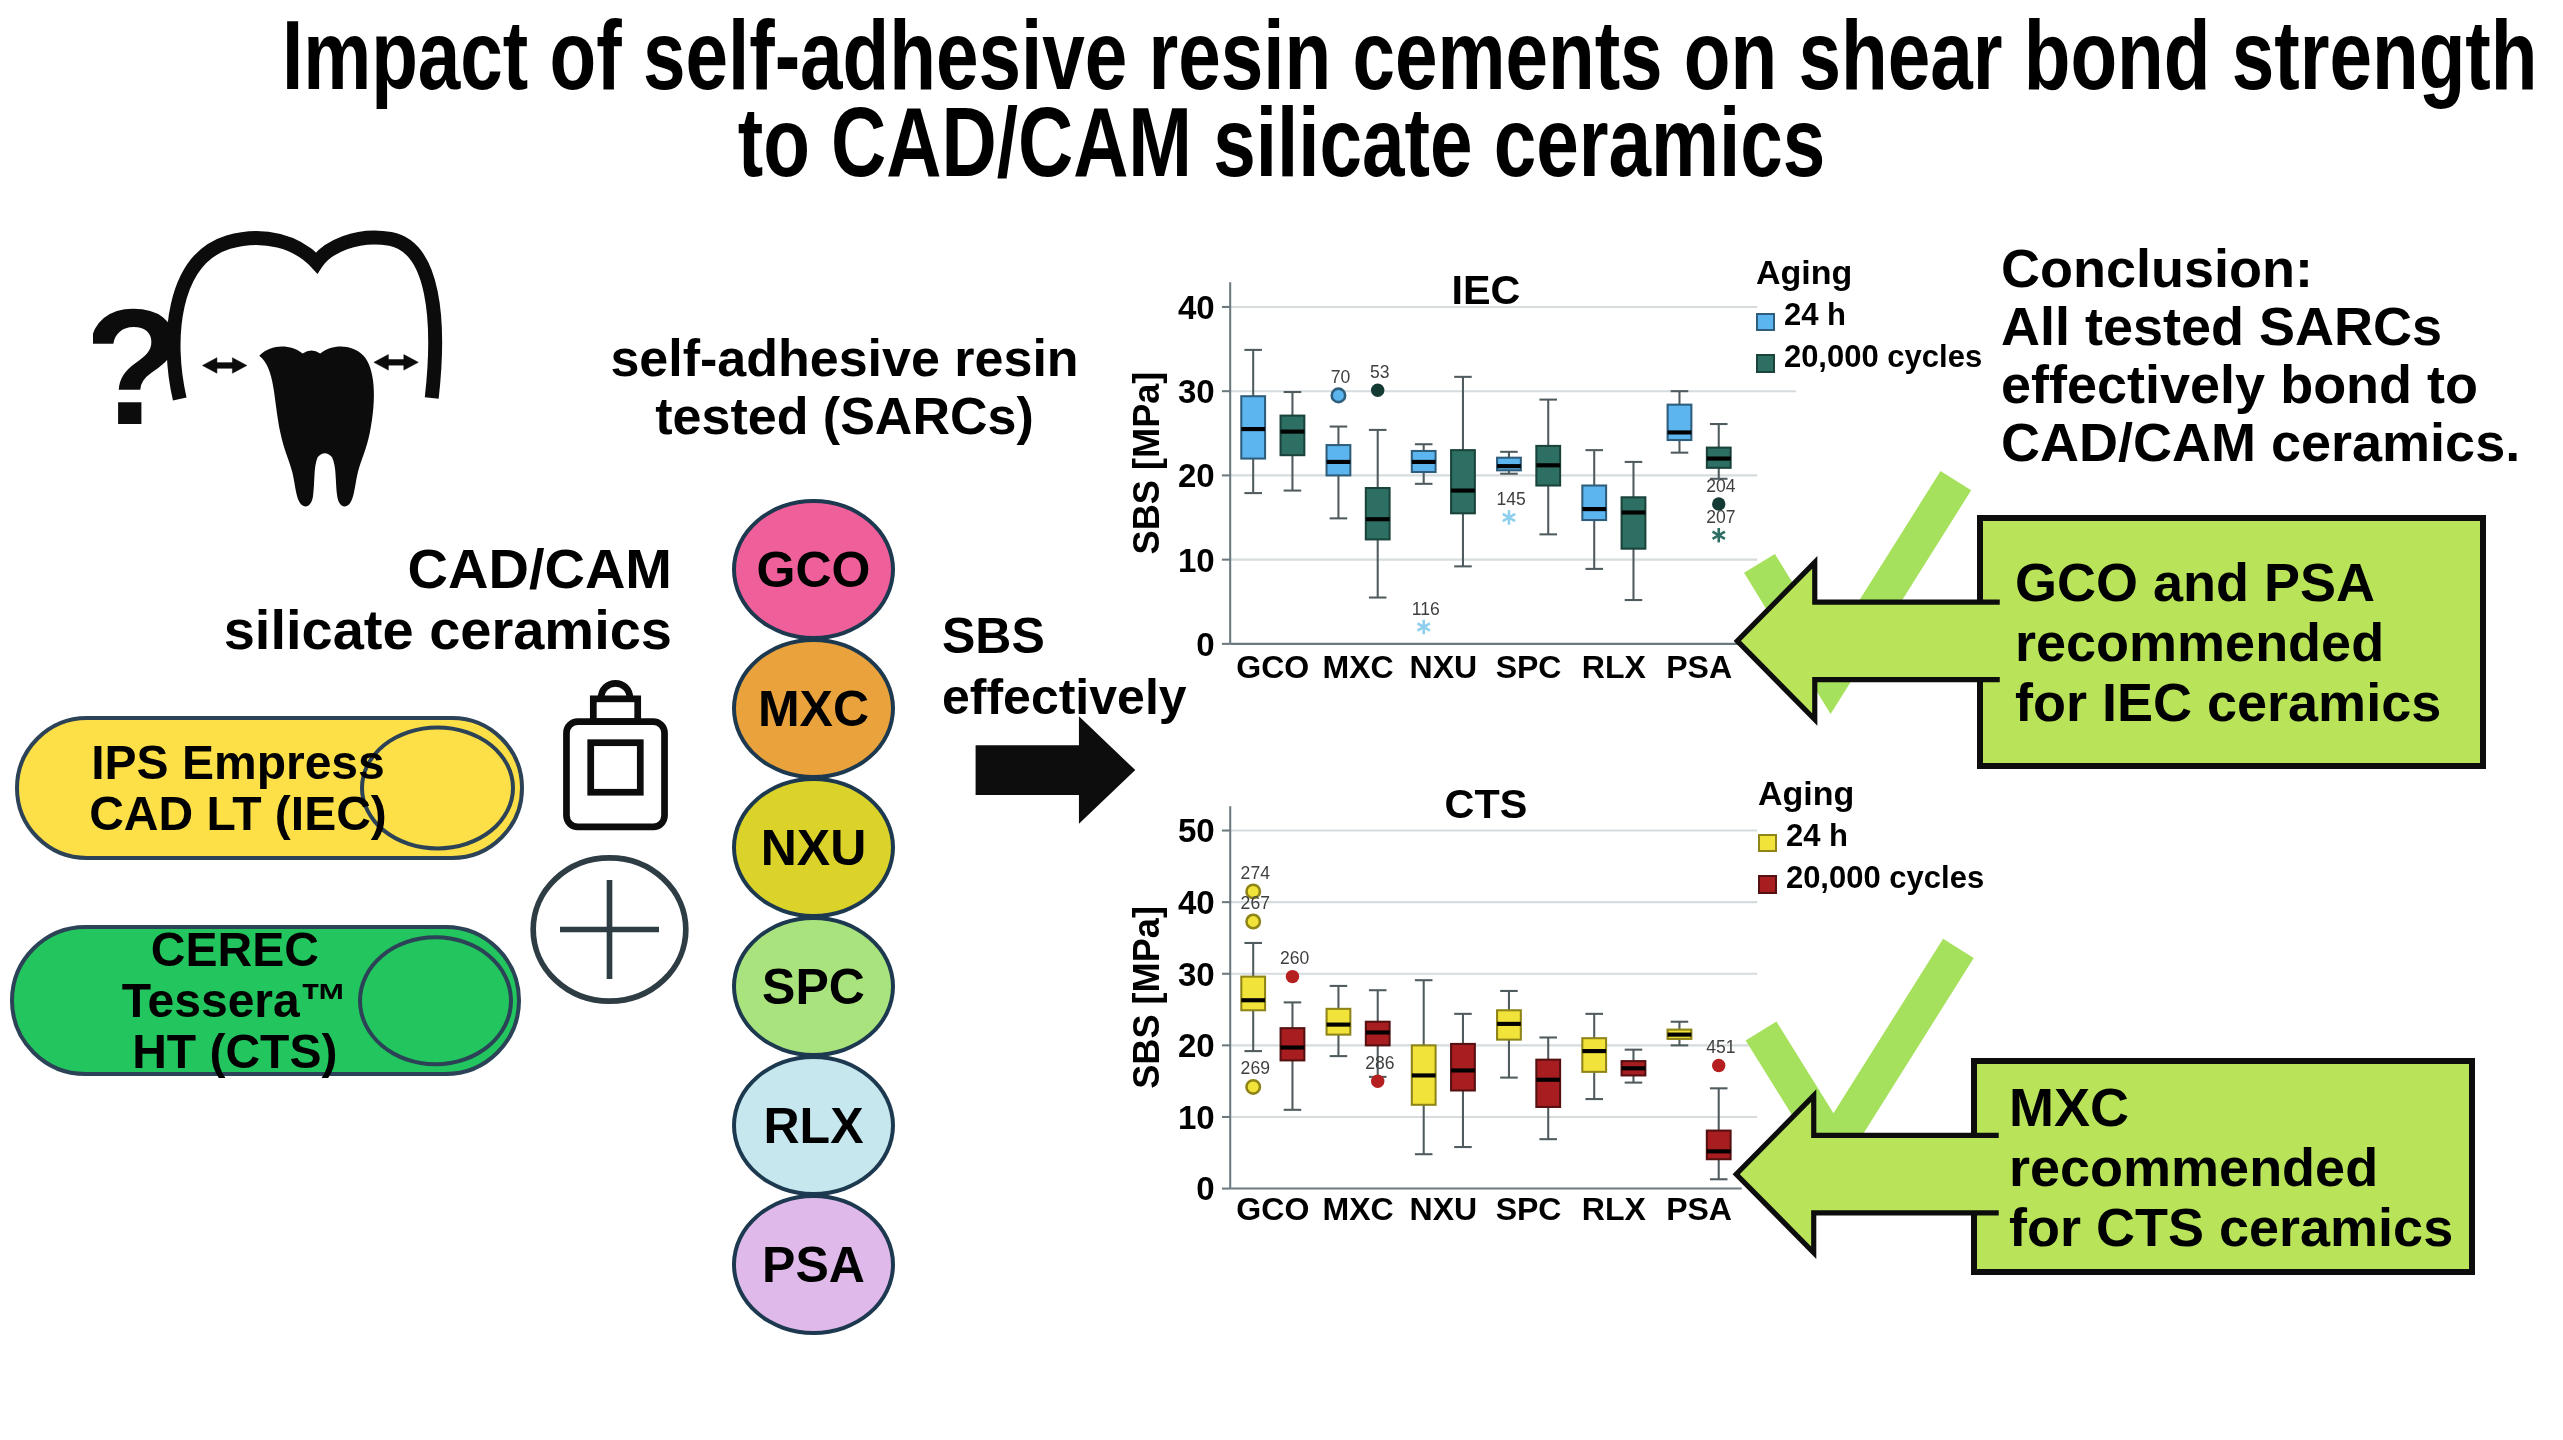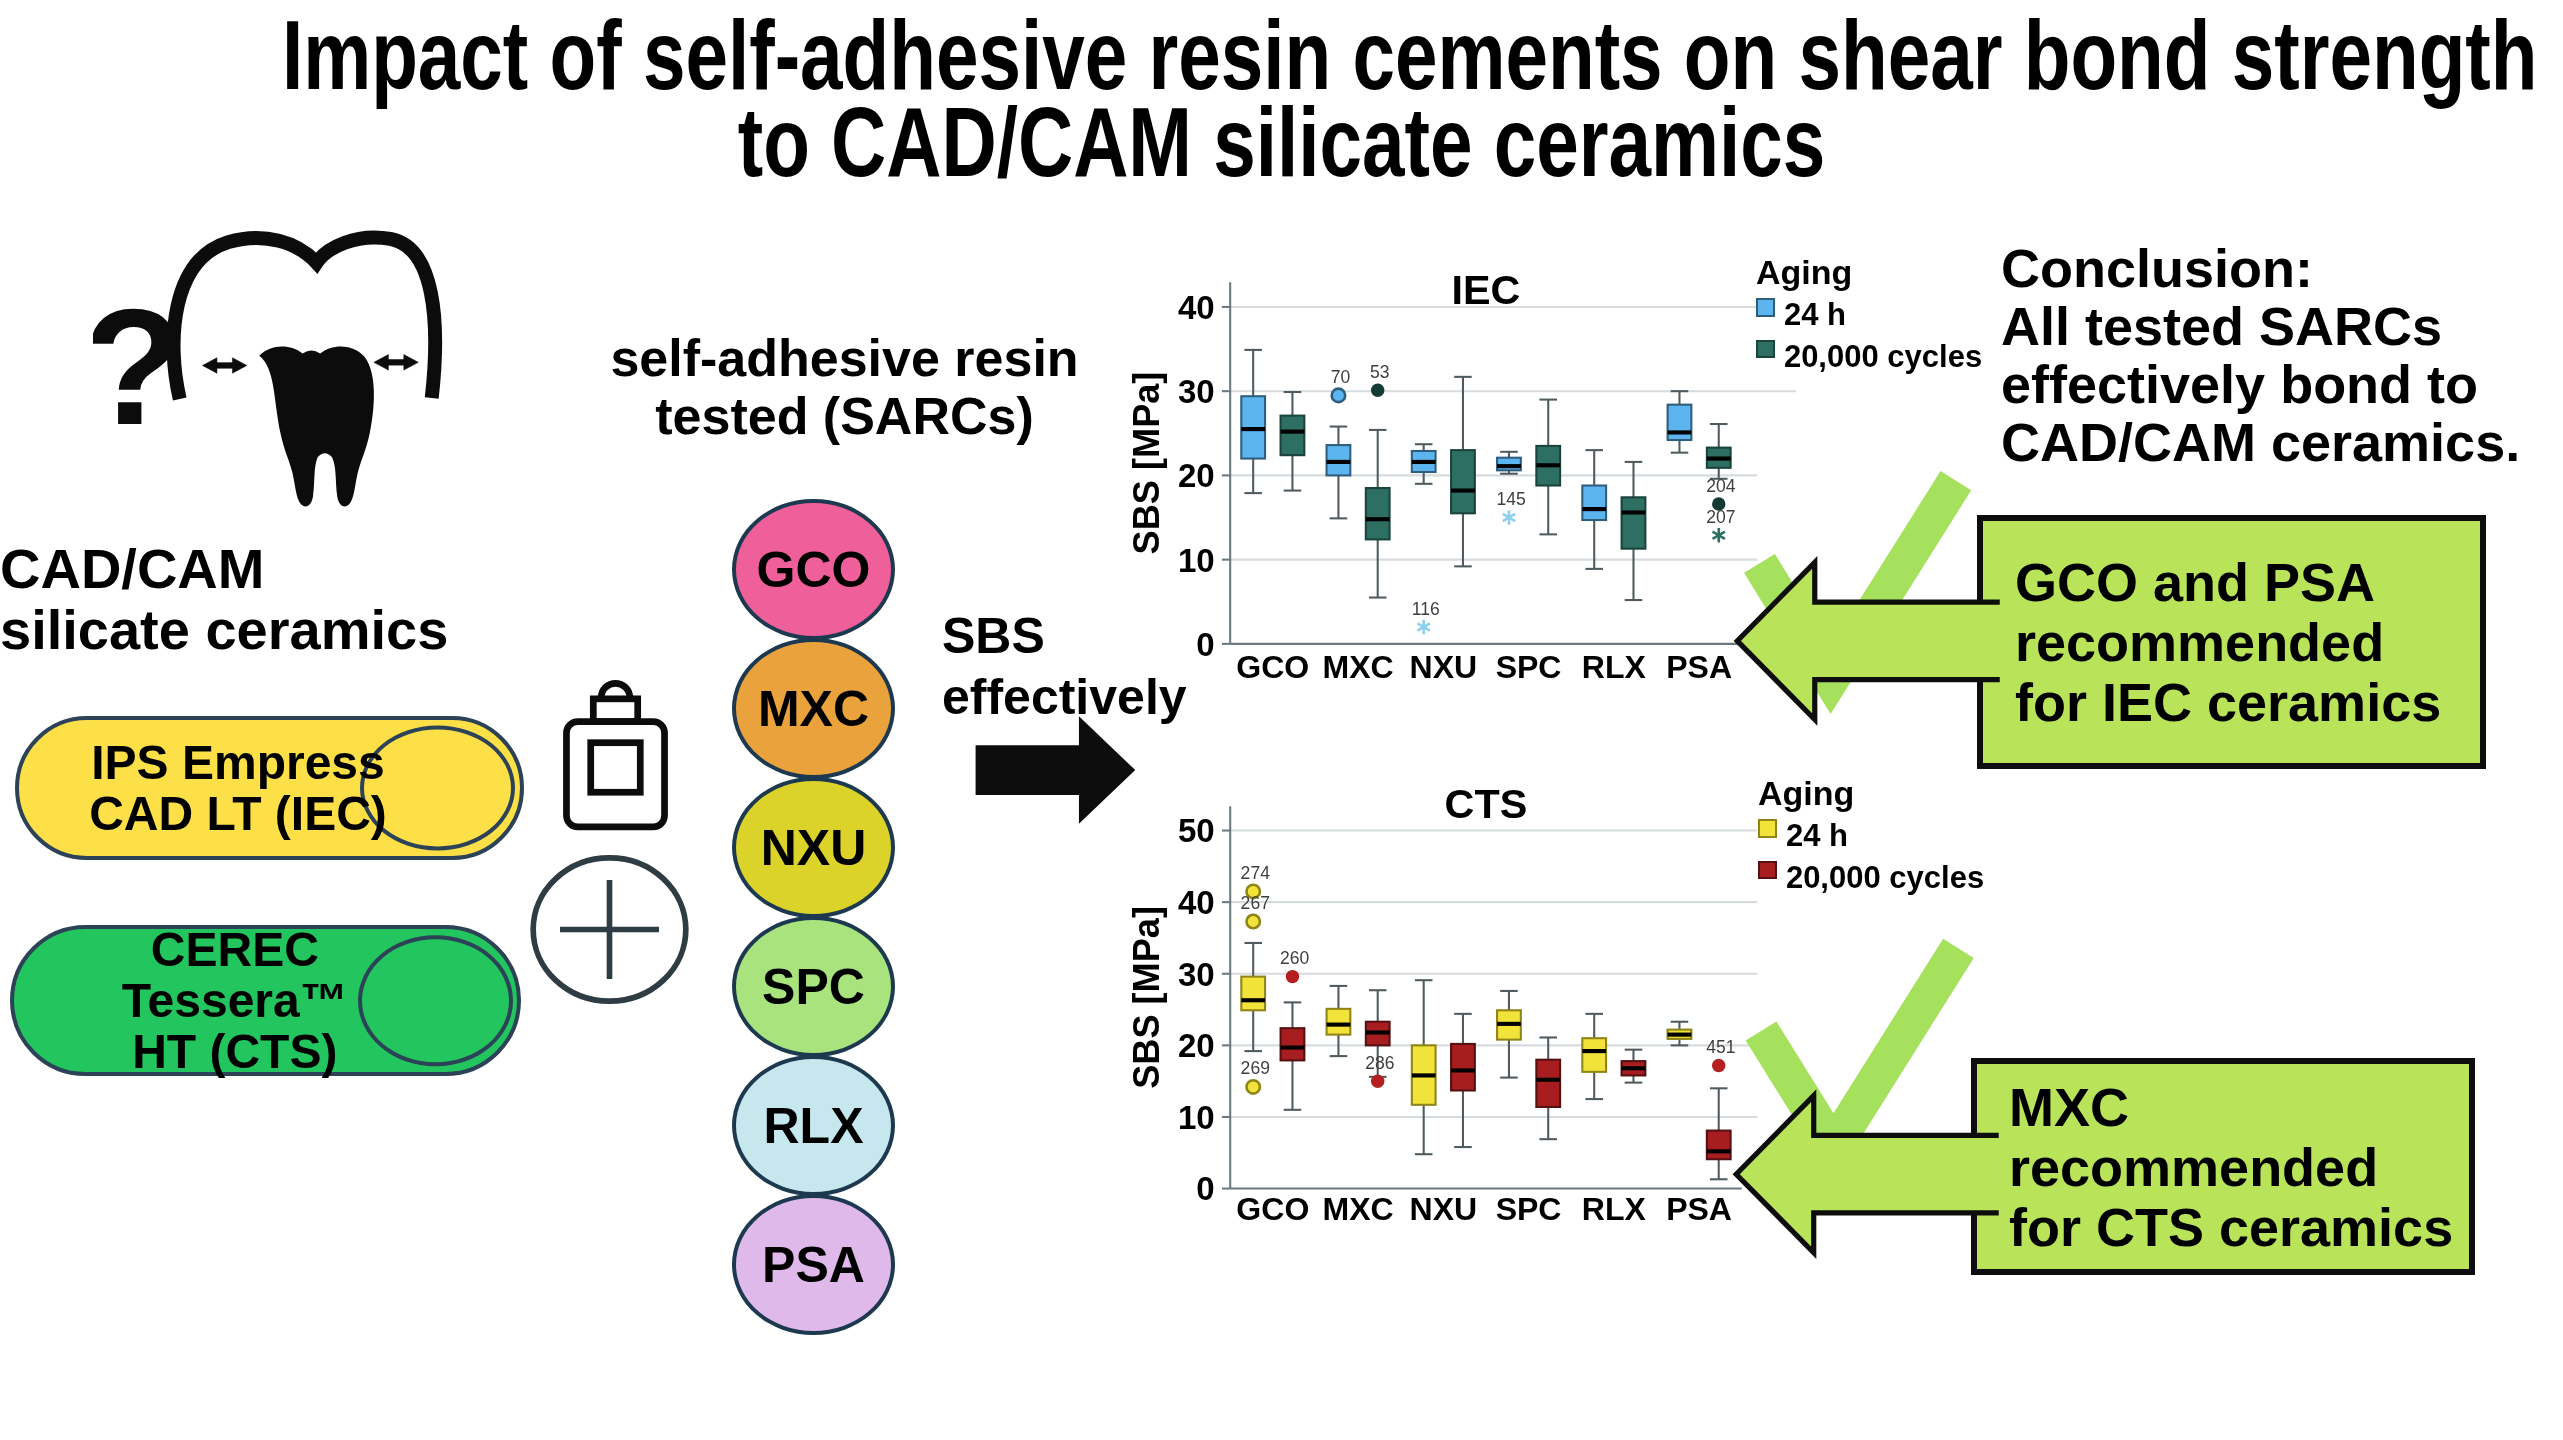--- a/index.html
+++ b/index.html
@@ -1,31 +1,31 @@
 <!DOCTYPE html>
 <html style="font-size:8.3px"><head>
 <meta charset="utf-8">
 <style>
   html,body{margin:0;padding:0;background:#fff;}
   body{width:2563px;height:1441px;overflow:hidden;font-family:"Liberation Sans",sans-serif;color:#000;}
   #canvas{position:relative;width:2563px;height:1441px;background:#fff;}
   .abs{position:absolute;}
   .title-line{left:0;right:0;text-align:center;font-weight:bold;font-size:98px;line-height:97px;white-space:nowrap;transform:scaleX(0.78);transform-origin:center;}
   .section-heading{font-weight:bold;font-size:52px;line-height:58px;text-align:center;white-space:nowrap;}
-  .caption{font-weight:bold;font-size:56px;line-height:61px;text-align:left;white-space:nowrap;}
+  .caption{font-weight:bold;font-size:56px;line-height:61px;text-align:right;white-space:nowrap;}
   .cylinder{box-sizing:border-box;border:4.7px solid #2c4257;border-radius:78px;display:block;}
   .cyl-ellipse{position:absolute;right:4.1px;top:50%;transform:translateY(-50%);width:155px;height:92%;border:4.1px solid #2c4257;border-radius:50%;box-sizing:border-box;}
   .cyl-label{position:absolute;left:26px;right:88px;top:0;bottom:0;display:flex;flex-direction:column;justify-content:center;text-align:center;font-weight:bold;font-size:48px;line-height:51px;}
   .cement-circle{box-sizing:border-box;width:163px;height:141px;border:4.7px solid #1d3950;border-radius:50%;display:flex;align-items:center;justify-content:center;font-weight:bold;font-size:50px;}
   .sbs-text{font-weight:bold;font-size:50px;line-height:61px;white-space:nowrap;}
   .conclusion{font-weight:bold;font-size:54px;line-height:58px;white-space:nowrap;}
   .rec-box{box-sizing:border-box;border:6.2px solid #0d0d0d;display:flex;flex-direction:column;justify-content:center;padding-left:32px;font-weight:bold;font-size:54px;line-height:60px;white-space:nowrap;}
   .legend{width:362px;}
   .legend-title{font-weight:bold;font-size:34px;line-height:36px;}
-  .legend-row{display:flex;align-items:flex-start;gap:9.3px;margin-top:8.3px;}
+  .legend-row{display:flex;align-items:flex-end;gap:9.3px;margin-top:8.3px;}
   .legend-swatch{width:18.6px;height:18.6px;box-sizing:border-box;border:2.1px solid #555;flex:0 0 auto;}
   .legend-label{font-weight:bold;font-size:31px;line-height:33px;white-space:nowrap;}
   svg text{font-family:"Liberation Sans",sans-serif;}
   #overlay{left:0;top:0;pointer-events:none;}
 </style>
 </head>
 <body>
 
 <div id="canvas">
 

